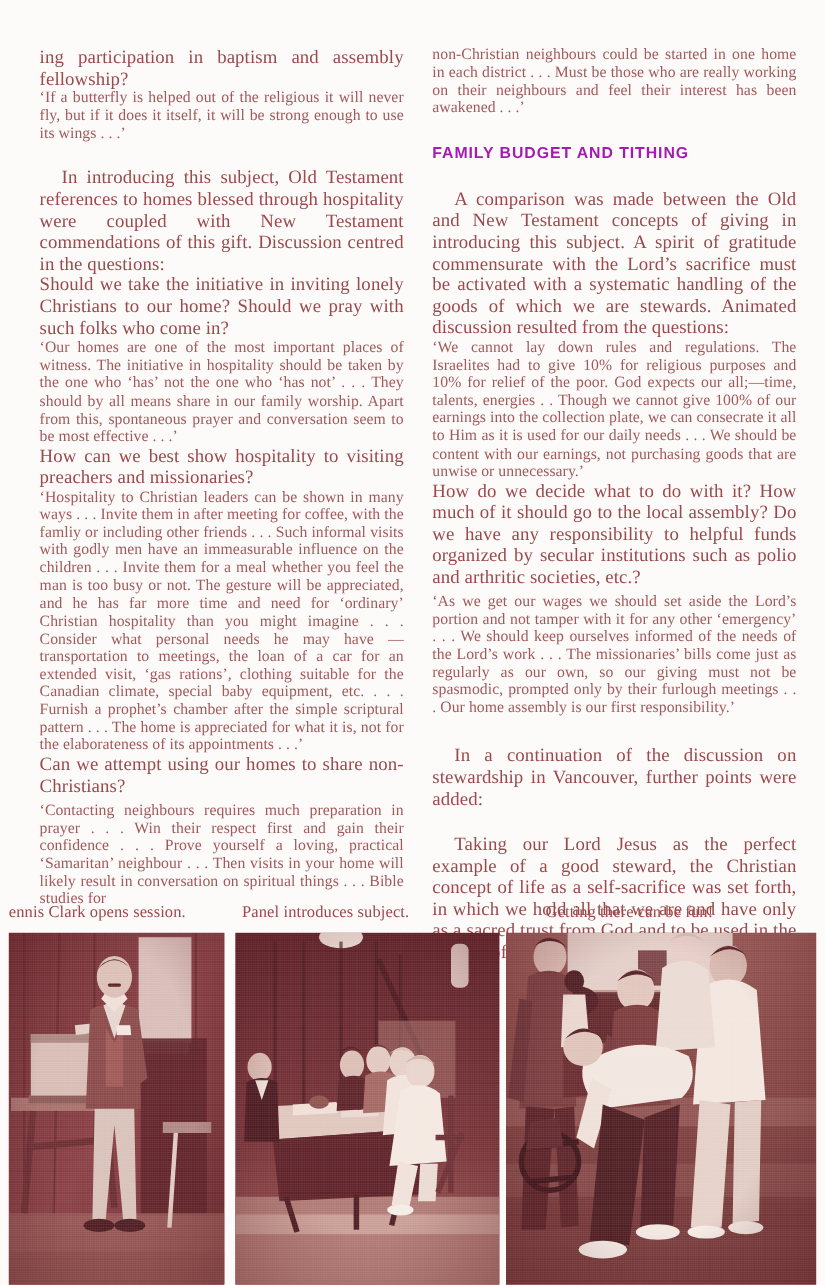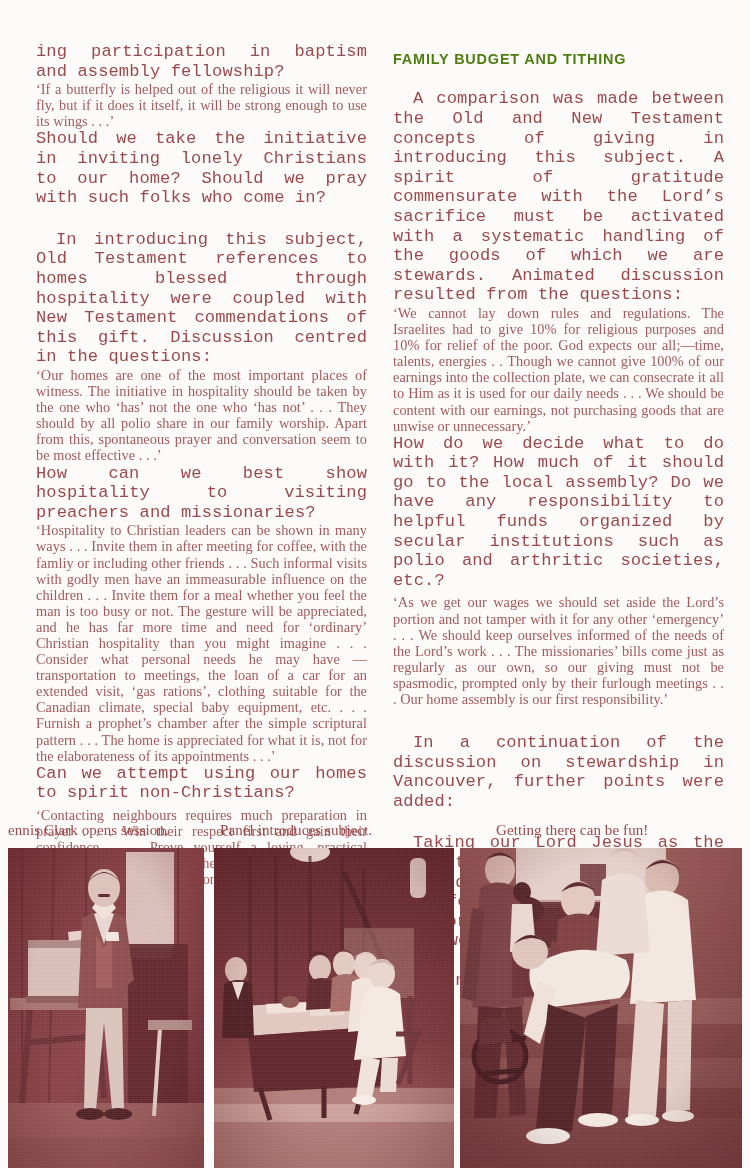--- a/index.html
+++ b/index.html
@@ -35,47 +35,47 @@
     box-sizing: border-box;
   }
 
   .col {
     width: 331px;
     flex: 0 0 331px;
   }
 
   p.body {
     margin: 0;
-    font-family: Liberation Mono, monospace;
+    font-family: Liberation Serif, serif;
     font-size: 17.1px;
     line-height: 19.6px;
     text-align: justify;
     color: #9a4a4d;
     letter-spacing: 0.1px;
   }
   p.body.indent { text-indent: 20px; margin-top: 22px; }
 
   p.quote {
     margin: 0;
     font-family: "Liberation Serif", serif;
     font-size: 14.3px;
     line-height: 16.1px;
     text-align: justify;
     color: #a15a5c;
     letter-spacing: 0.05px;
   }
 
   h2.heading {
-    margin: 9px 0 5px 0;
+    margin: 26px 0 5px 0;
     font-family: "Liberation Sans", sans-serif;
     font-size: 14.4px;
     line-height: 16.4px;
     font-weight: bold;
     letter-spacing: 0.85px;
-    color: #4d7c0f;
+    color: #a21caf;
     text-transform: uppercase;
   }
 
   .gap-s { height: 4px; }
 
   
   .captions {
     position: absolute;
     left: 0;
     top: 816px;
@@ -140,40 +140,41 @@
 
   <div class="columns">
 
     <div class="col">
 
       <p class="body">ing participation in baptism and assembly fellowship?</p>
 
       <p class="quote">‘If a butterfly is helped out of the religious it will never fly, but if it does it itself, it will be strong enough to use its wings . . .’</p>
 
 
+      <p class="body indent">In introducing this subject, Old Testament references to homes blessed through hospitality were coupled with New Testament commendations of this gift. Discussion centred in the questions:</p>
+
       <p class="body">Should we take the initiative in inviting lonely Christians to our home? Should we pray with such folks who come in?</p>
 
-      <p class="body indent">In introducing this subject, Old Testament references to homes blessed through hospitality were coupled with New Testament commendations of this gift. Discussion centred in the questions:</p>
-
-      <p class="quote">‘Our homes are one of the most important places of witness. The initiative in hospitality should be taken by the one who ‘has’ not the one who ‘has not’ . . . They should by all polio share in our family worship. Apart from this, spontaneous prayer and conversation seem to be most effective . . .’</p>
+      <p class="quote">‘Our homes are one of the most important places of witness. The initiative in hospitality should be taken by the one who ‘has’ not the one who ‘has not’ . . . They should by all means share in our family worship. Apart from this, spontaneous prayer and conversation seem to be most effective . . .’</p>
 
       <p class="body">How can we best show hospitality to visiting preachers and missionaries?</p>
 
       <p class="quote">‘Hospitality to Christian leaders can be shown in many ways . . . Invite them in after meeting for coffee, with the famliy or including other friends . . . Such informal visits with godly men have an immeasurable influence on the children . . . Invite them for a meal whether you feel the man is too busy or not. The gesture will be appreciated, and he has far more time and need for ‘ordinary’ Christian hospitality than you might imagine . . . Consider what personal needs he may have — transportation to meetings, the loan of a car for an extended visit, ‘gas rations’, clothing suitable for the Canadian climate, special baby equipment, etc. . . . Furnish a prophet’s chamber after the simple scriptural pattern . . . The home is appreciated for what it is, not for the elaborateness of its appointments . . .’</p>
 
-      <p class="body">Can we attempt using our homes to spirit non-Christians?</p>
+      <p class="body">Can we attempt using our homes to share non-Christians?</p>
 
       <div class="gap-s"></div>
 
       <p class="quote">‘Contacting neighbours requires much preparation in prayer . . . Win their respect first and gain their confidence . . . Prove yourself a loving, practical ‘Samaritan’ neighbour . . . Then visits in your home will likely result in conversation on spiritual things . . . Bible studies for</p>
 
     </div>
 
     <div class="col">
 
+      <p class="quote">non-Christian neighbours could be started in one home in each district . . . Must be those who are really working on their neighbours and feel their interest has been awakened . . .’</p>
 
       <h2 class="heading">FAMILY BUDGET AND TITHING</h2>
 
       <p class="body indent">A comparison was made between the Old and New Testament concepts of giving in introducing this subject. A spirit of gratitude commensurate with the Lord’s sacrifice must be activated with a systematic handling of the goods of which we are stewards. Animated discussion resulted from the questions:</p>
 
 
       <p class="quote">‘We cannot lay down rules and regulations. The Israelites had to give 10% for religious purposes and 10% for relief of the poor. God expects our all;—time, talents, energies . . Though we cannot give 100% of our earnings into the collection plate, we can consecrate it all to Him as it is used for our daily needs . . . We should be content with our earnings, not purchasing goods that are unwise or unnecessary.’</p>
 
       <p class="body">How do we decide what to do with it? How much of it should go to the local assembly? Do we have any responsibility to helpful funds organized by secular institutions such as polio and arthritic societies, etc.?</p>
 

